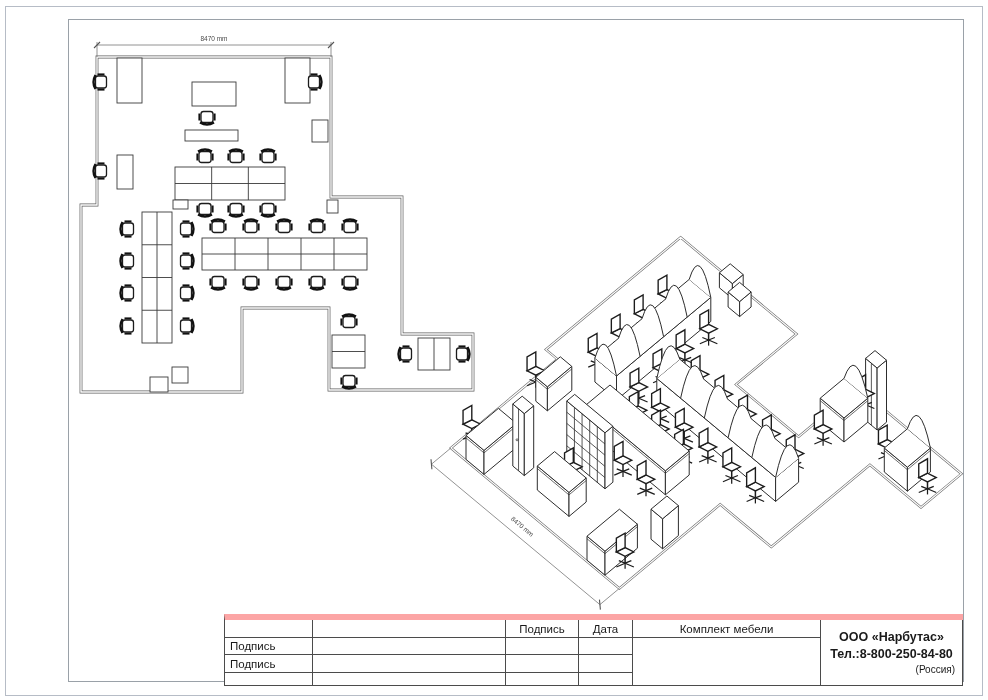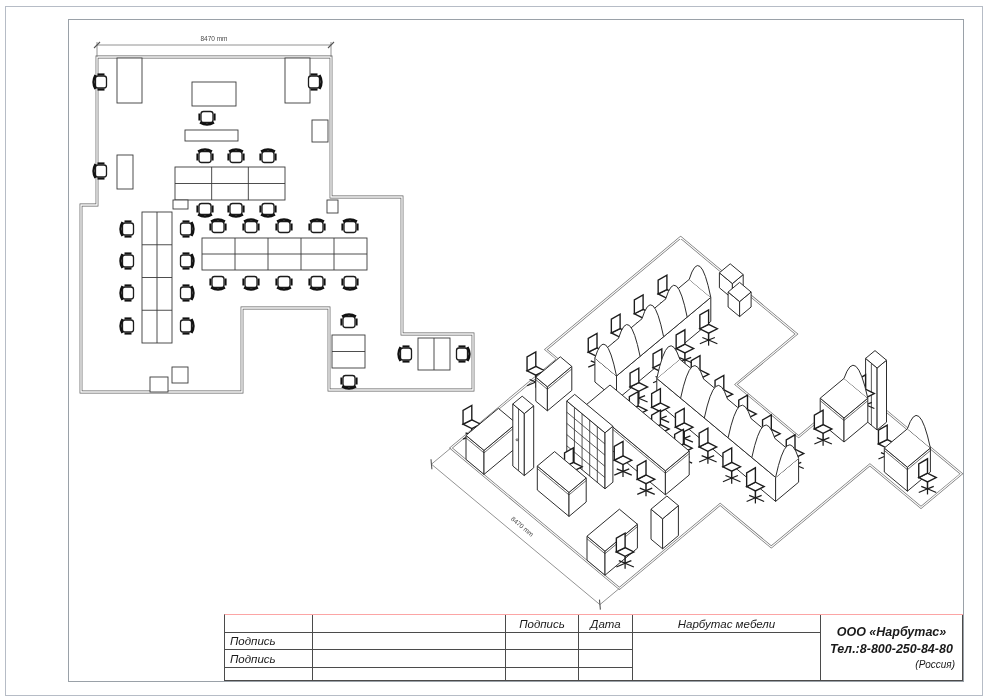--- a/index.html
+++ b/index.html
@@ -7,22 +7,22 @@
          font-family:"Liberation Sans",sans-serif;}
   .outer-border{position:absolute;left:5px;top:6px;width:976px;height:688px;
                 border:1px solid #b6bcc6;}
   .frame{position:absolute;left:68px;top:19px;width:894px;height:661px;
          border:1px solid #9aa1a8;}
   svg{position:absolute;left:0;top:0;}
   svg text{font-family:"Liberation Sans",sans-serif;fill:#4a4a4a;}
   .tb{position:absolute;left:224px;top:614px;display:grid;
       grid-template-columns:88px 193px 73px 54px 188px 142px;
       grid-template-rows:18px 17px 18px 13px;
-      border-left:1px solid #4b4b4b;border-top:1px solid #fca5a5;
-      color:#1a1a1a;font-size:11.5px;background:#fff;font-style:italic;}
+      border-left:1px solid #4b4b4b;border-top:6px solid #fca5a5;
+      color:#1a1a1a;font-size:11.5px;background:#fff;}
   .tb>div{border-right:1px solid #4b4b4b;border-bottom:1px solid #4b4b4b;
           display:flex;align-items:center;box-sizing:border-box;overflow:hidden;}
   .cc{justify-content:center;}
   .cl{padding-left:5px;}
   .company{flex-direction:column;justify-content:center;gap:1px;}
   .company .l1,.company .l2{font-size:12.5px;font-weight:600;line-height:1.25;}
   .company .l3{font-size:10px;align-self:flex-end;padding-right:7px;}
 </style>
 </head>
 <body>
@@ -741,21 +741,21 @@
       </g>
     <text id="plan-dim-label" x="214" y="41" font-size="6.5" text-anchor="middle">8470 mm</text>
     <text id="iso-dim-label" font-size="6.5" text-anchor="middle" transform="translate(520.8014751973159,528.254229763221) rotate(39.8)">8470 mm</text>
   </svg>
 
   <div class="tb">
     <div style="grid-area:1/1"></div>
     <div style="grid-area:1/2"></div>
     <div class="cc" style="grid-area:1/3">Подпись</div>
     <div class="cc" style="grid-area:1/4">Дата</div>
-    <div class="cc" style="grid-area:1/5">Нарбутас мебели</div>
+    <div class="cc" style="grid-area:1/5">Комплект мебели</div>
     <div class="company" style="grid-area:1/6/5/7">
       <span class="l1">ООО «Нарбутас»</span>
       <span class="l2">Тел.:8-800-250-84-80</span>
       <span class="l3">(Россия)</span>
     </div>
     <div class="cl" style="grid-area:2/1">Подпись</div>
     <div style="grid-area:2/2"></div>
     <div style="grid-area:2/3"></div>
     <div style="grid-area:2/4"></div>
     <div style="grid-area:2/5/5/6"></div>

